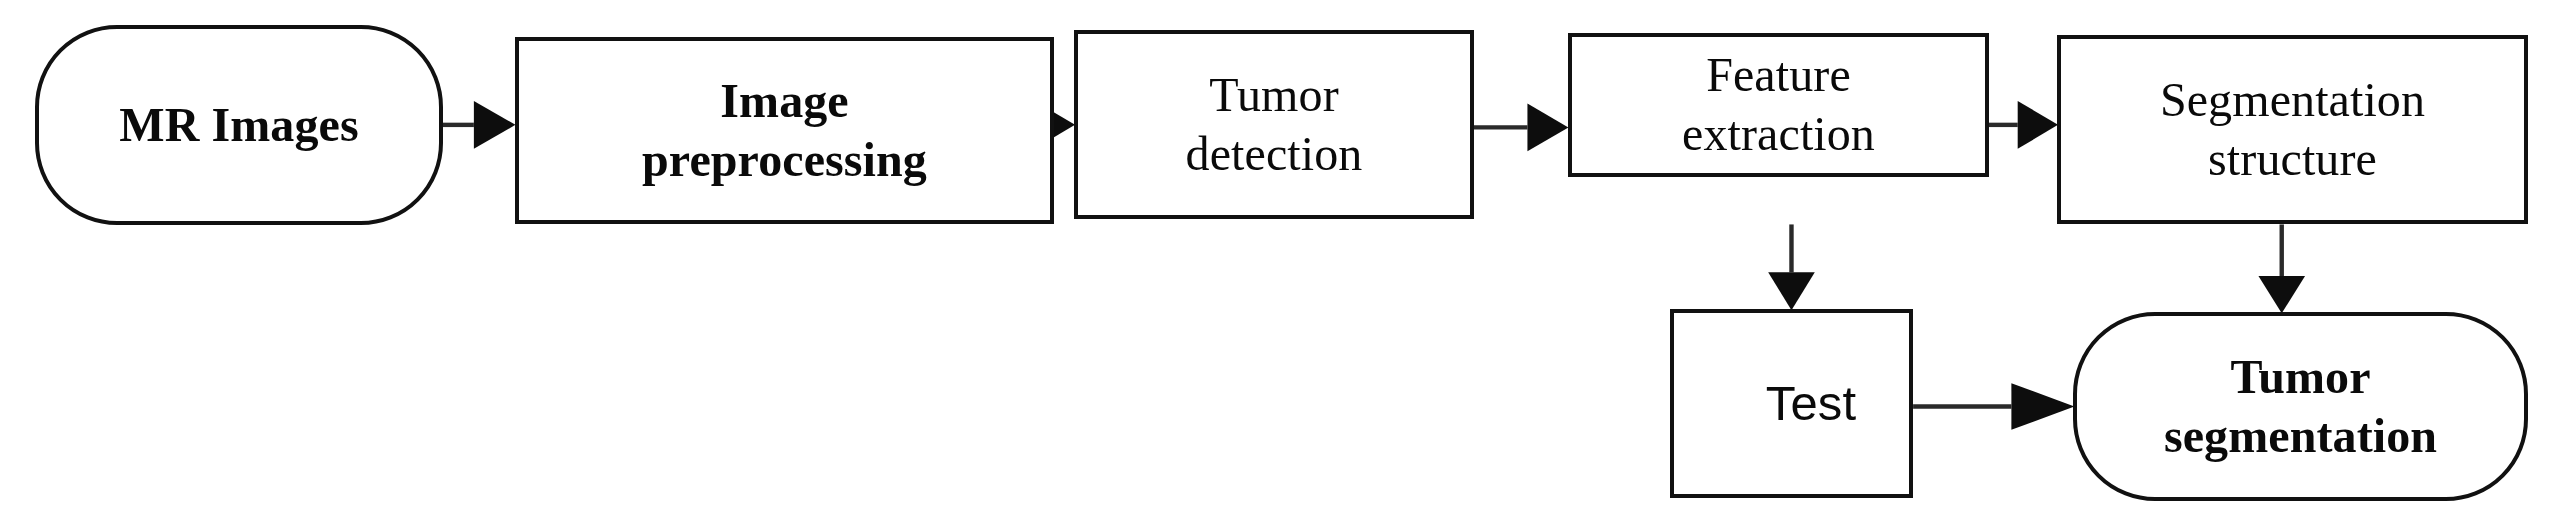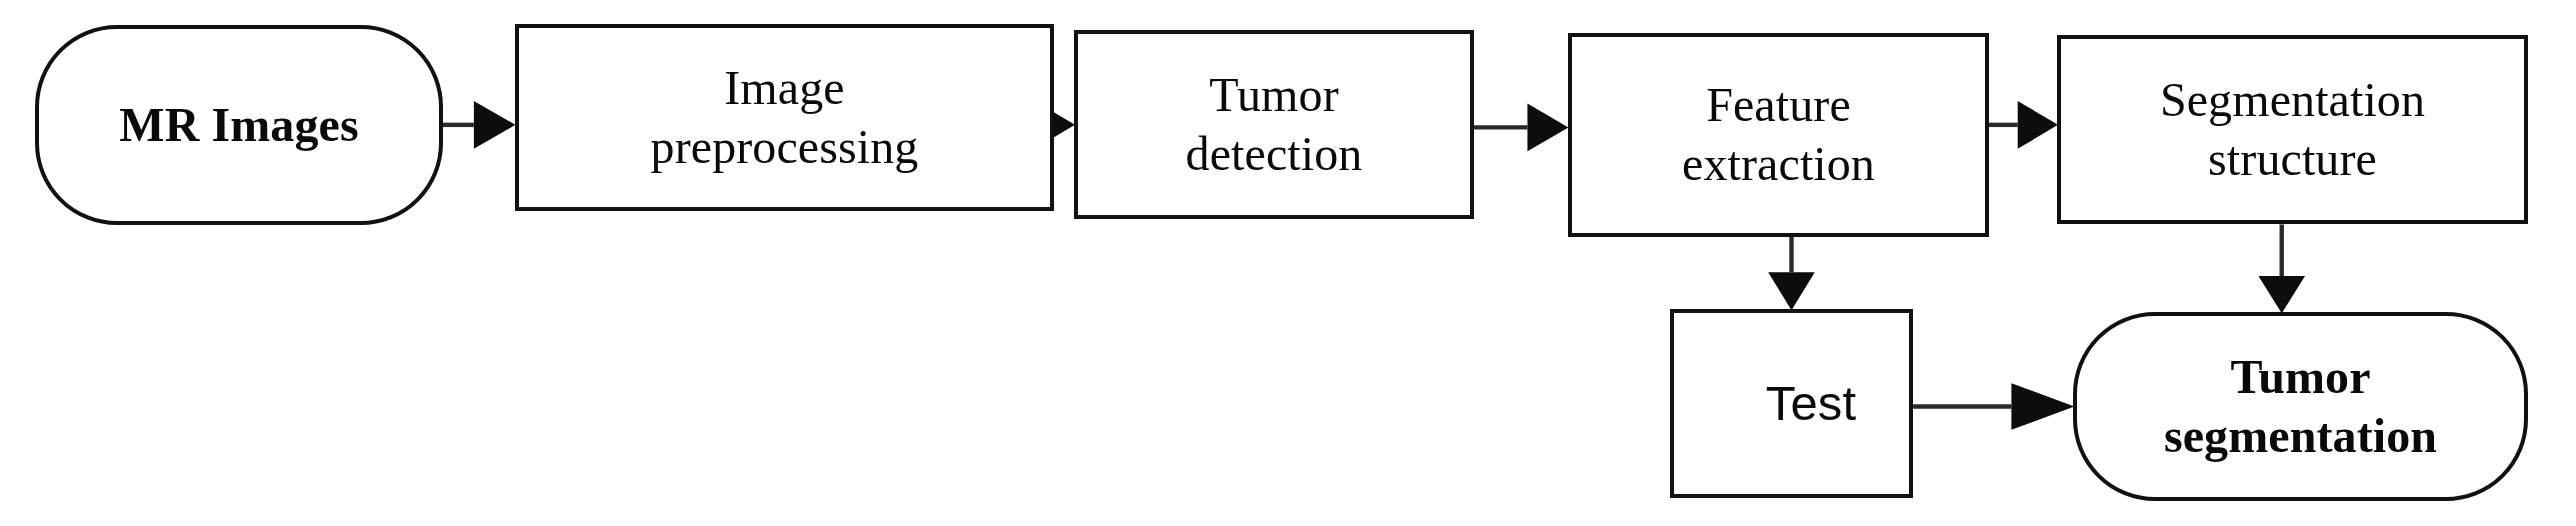--- a/index.html
+++ b/index.html
@@ -100,31 +100,31 @@
     <g>
       <line class="edge-line" x1="3036" y1="645" x2="3192" y2="645"></line>
       <polygon class="edge-head" points="3192,608 3292,645 3192,682"></polygon>
     </g>
   </svg>
 
   <div class="node stadium" style="left:35px; top:25px; width:408px; height:200px;">
     <span class="node-label">MR Images</span>
   </div>
 
-  <div class="node" style="left:515px; top:24px; width:539px; height:187px;">
+  <div class="node" style="left:515px; top:37px; width:539px; height:187px;font-weight:bold;">
     <span class="node-label">Image
 preprocessing</span>
   </div>
 
   <div class="node" style="left:1074px; top:30px; width:400px; height:189px;">
     <span class="node-label">Tumor
 detection</span>
   </div>
 
-  <div class="node" style="left:1568px; top:33px; width:421px; height:204px;">
+  <div class="node" style="left:1568px; top:33px; width:421px; height:144px;">
     <span class="node-label">Feature
 extraction</span>
   </div>
 
   <div class="node" style="left:2057px; top:35px; width:471px; height:189px;">
     <span class="node-label">Segmentation
 structure</span>
   </div>
 
   <div class="node" style="left:1670px; top:309px; width:243px; height:189px;">

